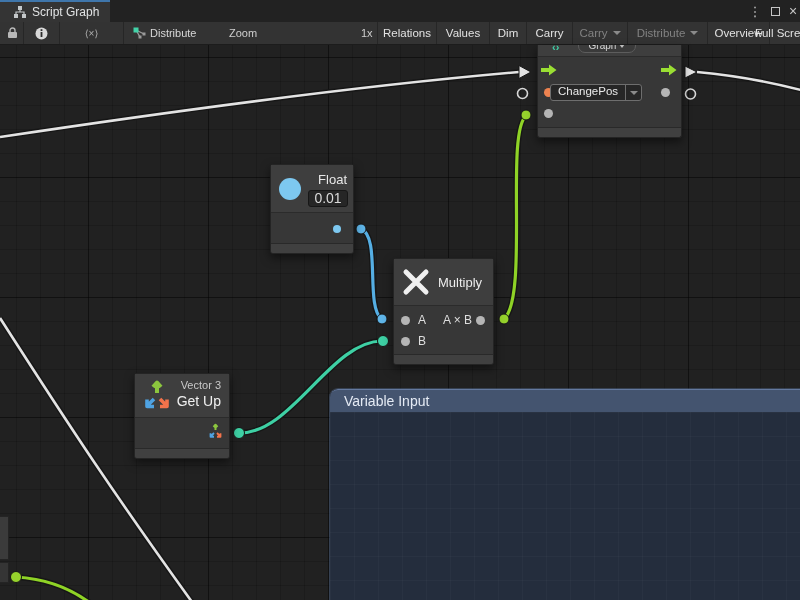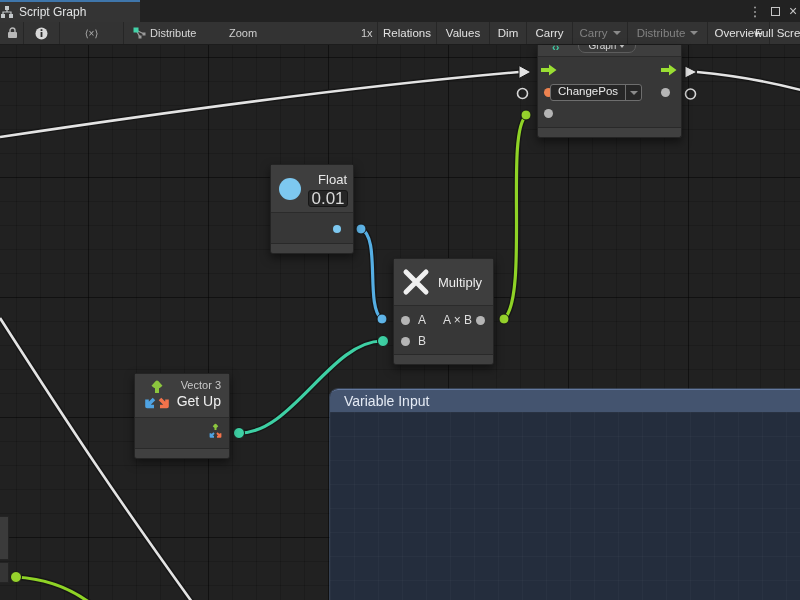--- a/index.html
+++ b/index.html
@@ -2,22 +2,22 @@
 <html><head>
 <meta charset="utf-8">
 <style>
   * { margin:0; padding:0; box-sizing:border-box; }
   html,body { width:800px; height:600px; overflow:hidden; background:#212121;
               font-family:"Liberation Sans", sans-serif; }
   #app { position:relative; width:800px; height:600px; background:#212121; }
 
   
   #tabbar { position:absolute; left:0; top:0; width:800px; height:22px; background:#222222; }
-  #tab-active { position:absolute; left:0; top:0; width:140px; height:22px; background:#343434;
-                border-top:2px solid #3f76ab; display:flex; align-items:center; gap:5px; padding-left:0; }
+  #tab-active { position:absolute; left:0; top:0; width:110px; height:22px; background:#343434;
+                border-top:2px solid #3f76ab; display:flex; align-items:center; gap:5px; padding-left:13px; }
   #tab-active .tab-label { color:#e2e4e5; font-size:12px; }
   .winctl { position:absolute; top:0; height:22px; display:flex; align-items:center; justify-content:center;
             color:#c6c6c6; font-size:13px; width:16px; }
   #wc-menu { left:747px; }
   #wc-max  { left:767px; }
   #wc-close{ left:785px; font-size:14px; }
   #wc-max .box { width:9px; height:9px; border:1.5px solid #c6c6c6; }
 
   
   #toolbar { position:absolute; left:0; top:22px; width:800px; height:23px; background:#333333;
@@ -73,21 +73,21 @@
   #setvar-name .arrow { width:16px; height:100%; border-left:1px solid #6e6e6e;
                         display:flex; align-items:center; justify-content:center; }
 
   
   #node-float { left:270px; top:164px; width:84px; height:90px; }
   #node-float .header { height:48px; }
   #float-circle { position:absolute; left:8px; top:13px; width:22px; height:22px; border-radius:50%;
                   background:#7dc8f0; }
   #float-title { position:absolute; right:6px; top:7px; color:#e8e8e8; font-size:13px; }
   #float-value { position:absolute; right:5px; top:25px; width:40px; height:17px; background:#262626;
-                 border:1px solid #171717; border-radius:3px; color:#dadada; font-size:17px;
+                 border:1px solid #171717; border-radius:3px; color:#dadada; font-size:14px;
                  text-align:center; line-height:15px; }
 
   
   #node-multiply { left:393px; top:258px; width:101px; height:107px; }
   #node-multiply .header { height:47px; }
   #mul-title { position:absolute; left:44px; top:16px; color:#ececec; font-size:13px; }
 
   
   #node-vector3 { left:134px; top:373px; width:96px; height:86px; }
   #node-vector3 .header { height:44px; }

